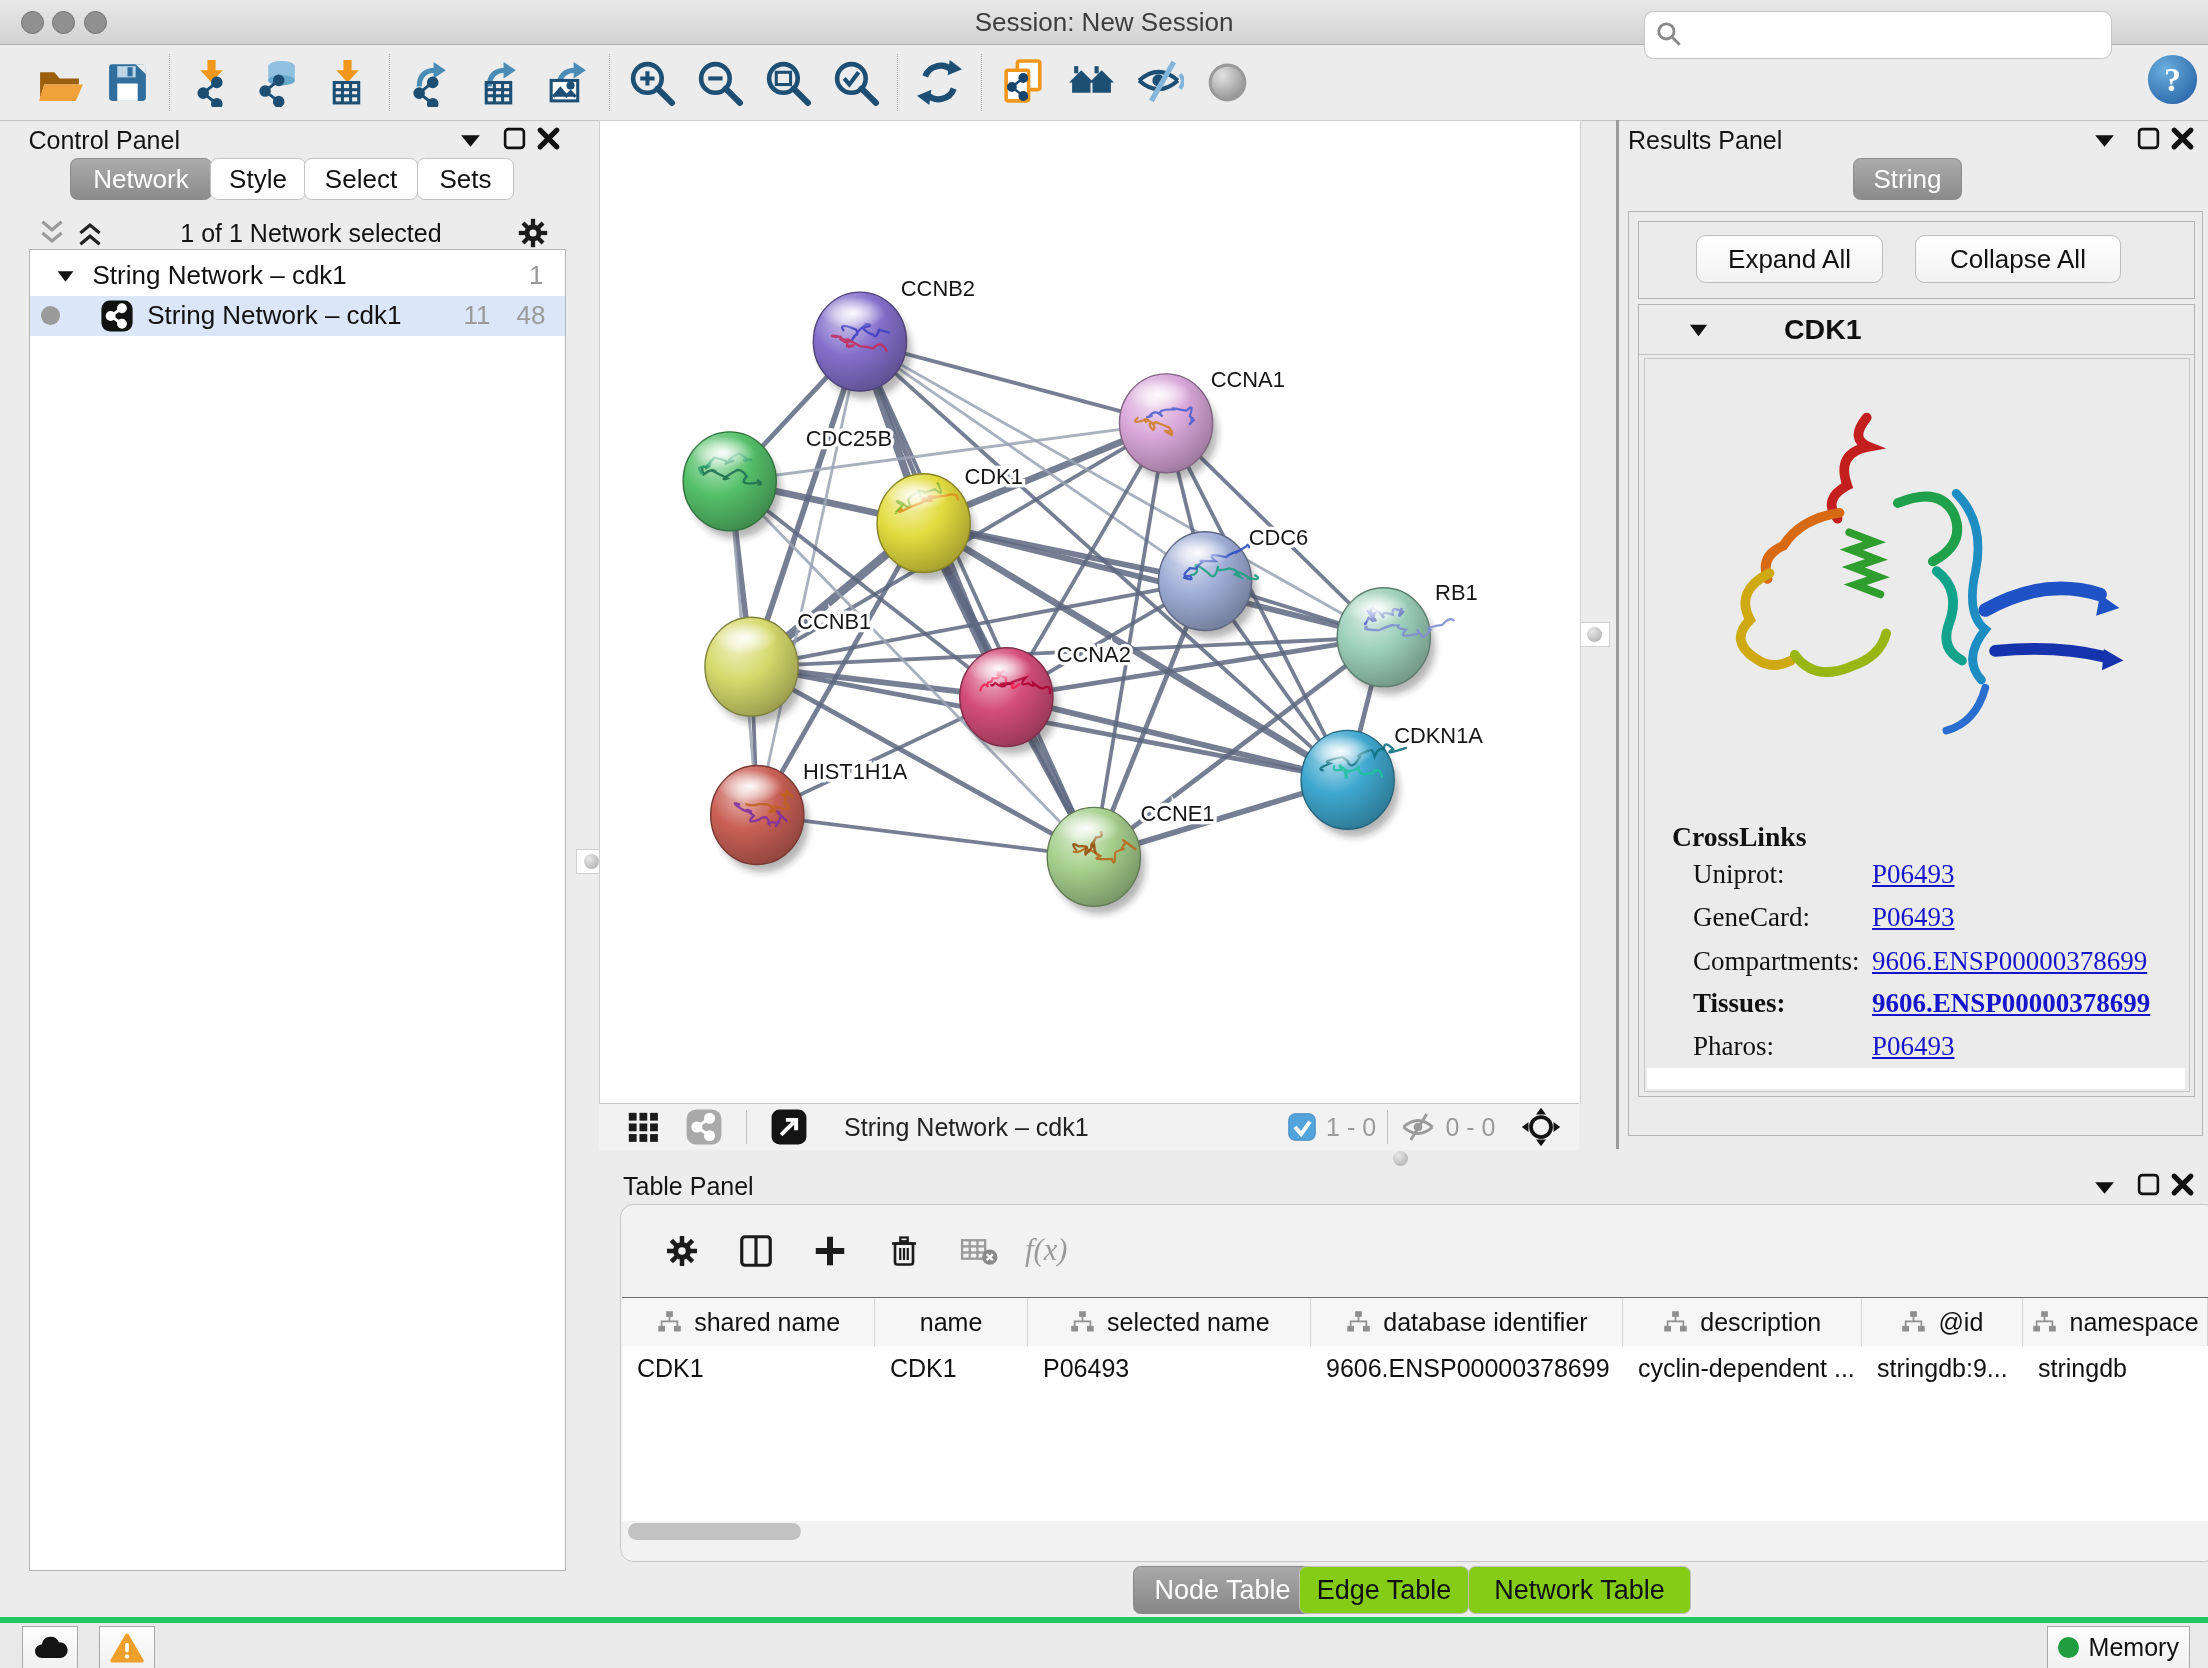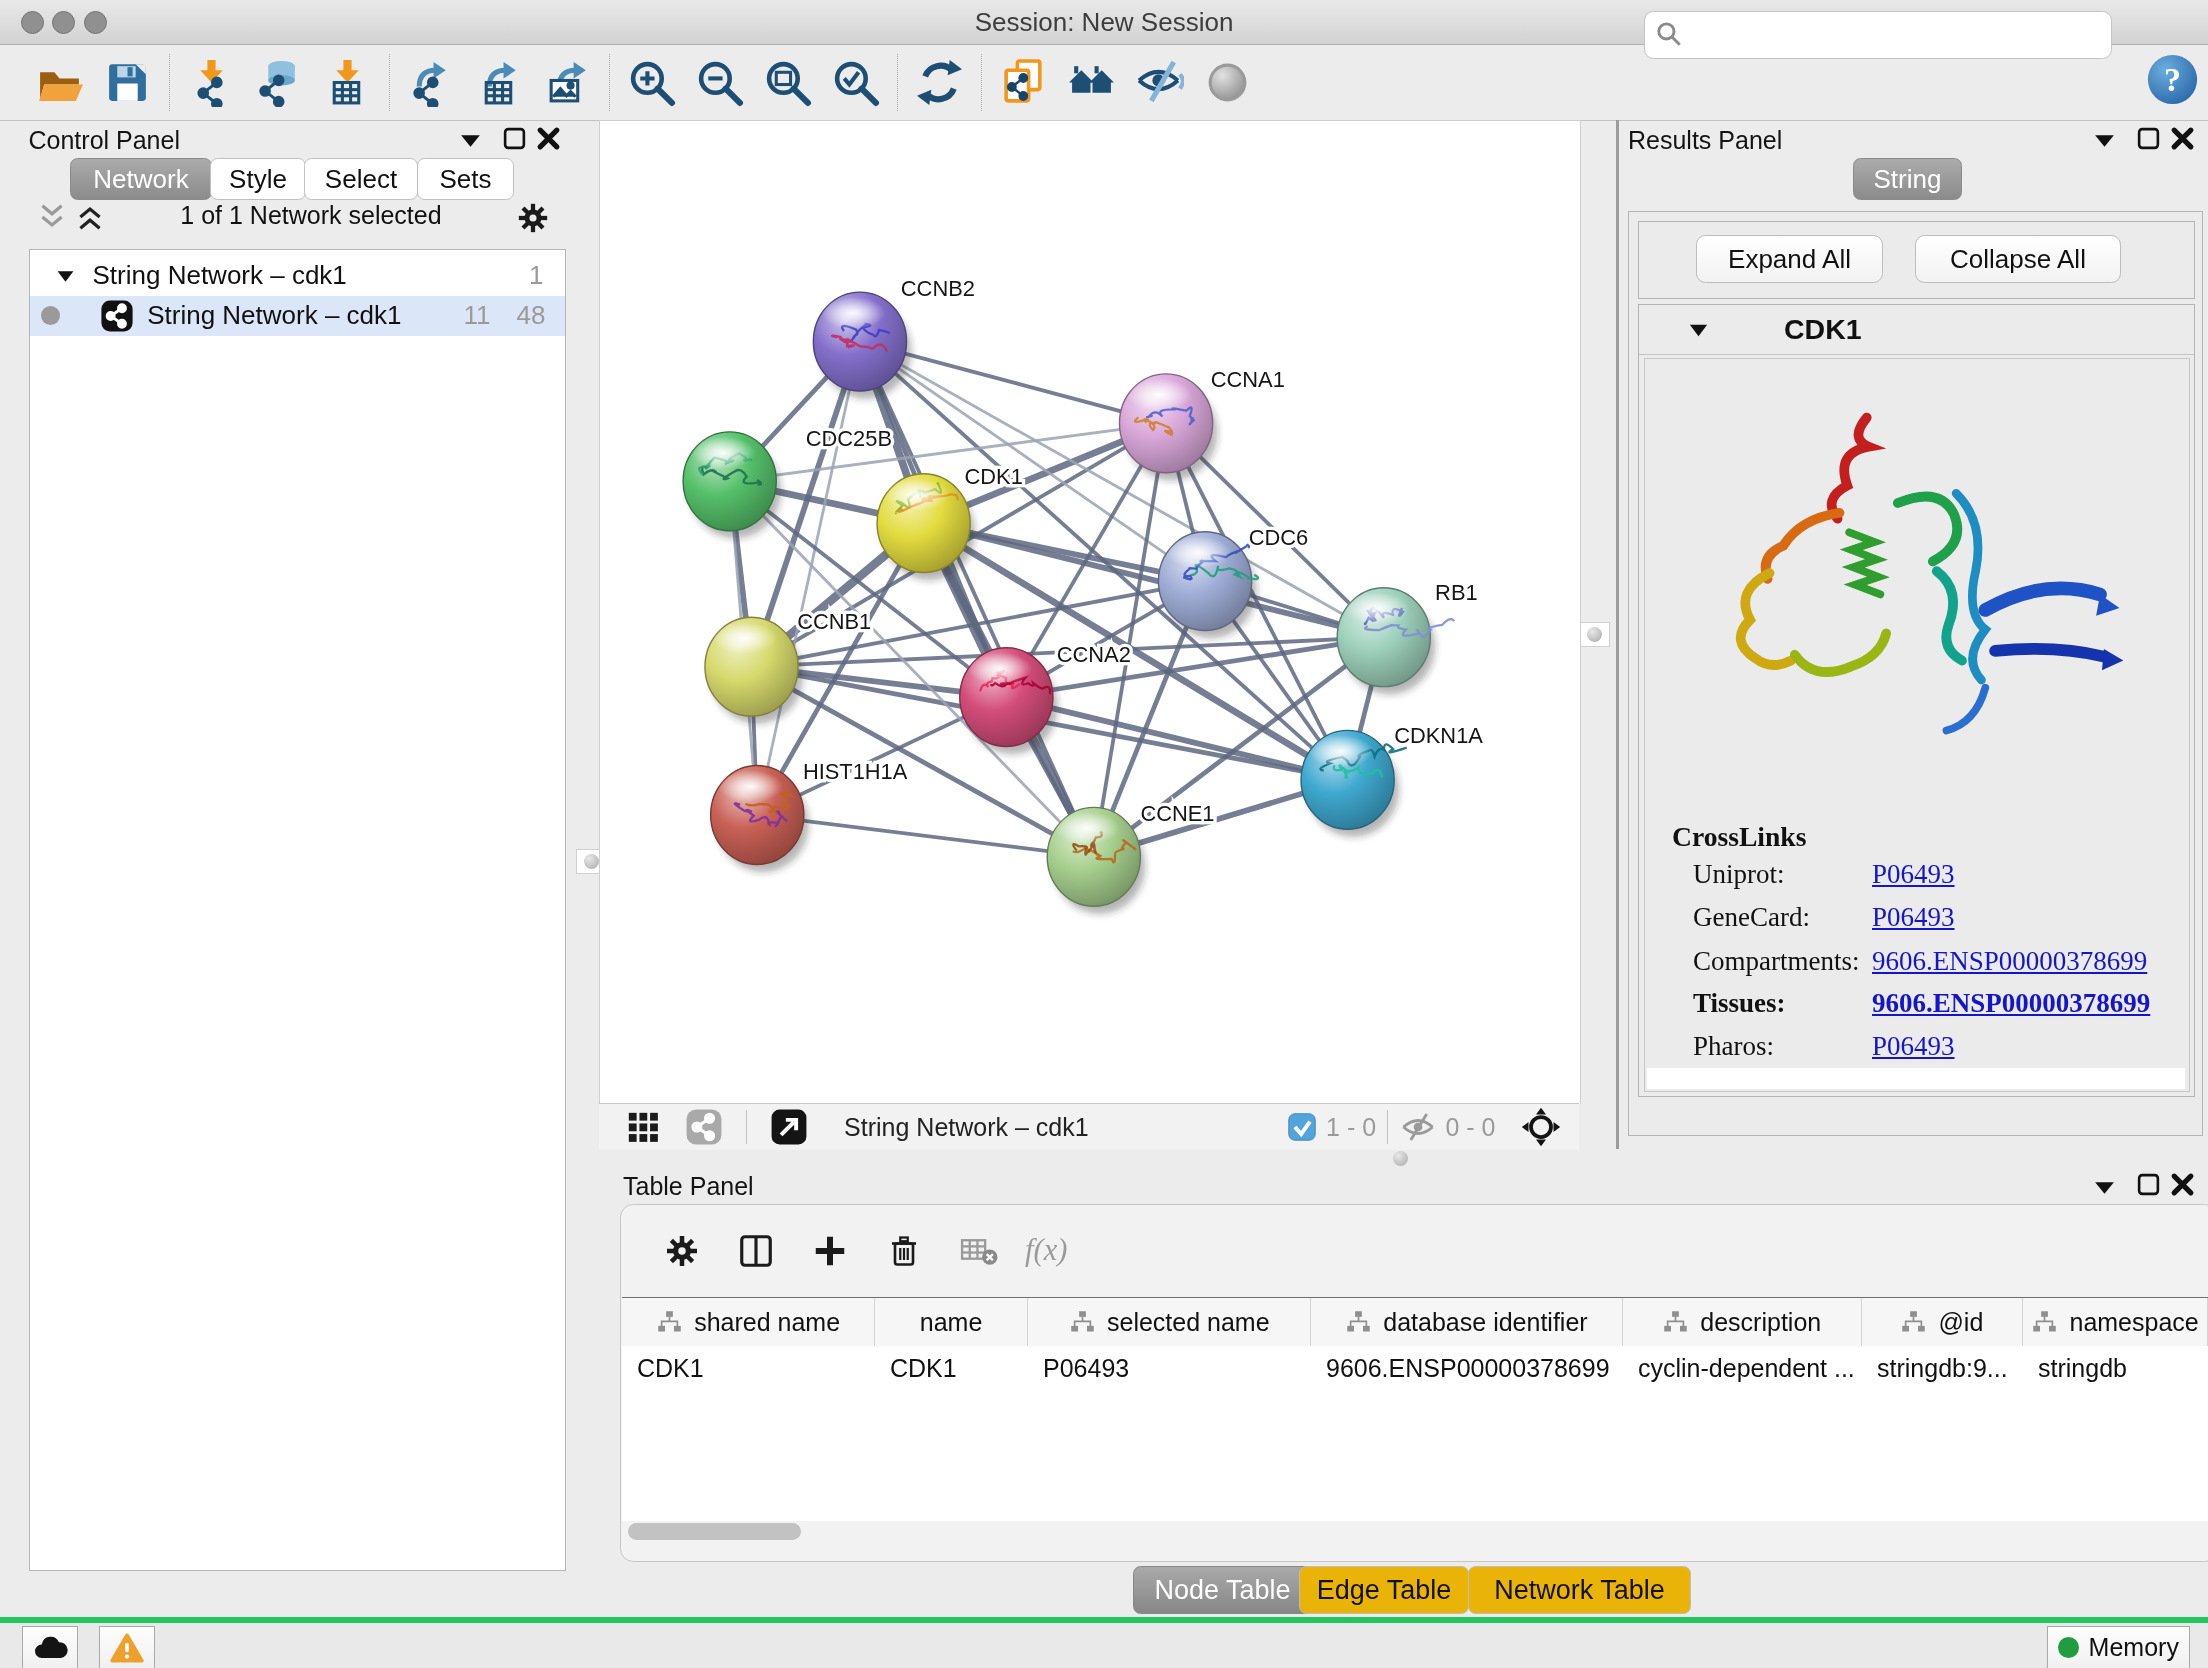--- a/index.html
+++ b/index.html
@@ -63,21 +63,21 @@
     border-top:1.9px solid #6f6f6f;border-bottom:1px solid #c9c9c9;display:flex}
   #grid-row{left:622px;top:1346px;width:1586px;height:44px;background:#fff;display:flex}
   .hcell{display:flex;align-items:center;justify-content:center;font-size:25px;
     border-right:1px solid #d4d4d4;overflow:hidden;white-space:nowrap;gap:11.4px}
   .dcell{display:flex;align-items:center;font-size:25px;padding-left:15px;box-sizing:border-box;
     overflow:hidden;white-space:nowrap}
   #grid-body{left:622px;top:1390px;width:1586px;height:131px;background:#fff}
   #hscroll{left:628px;top:1523px;width:173px;height:17px;background:#c2c2c2;border-radius:8.6px}
   
   .bt-tab{position:absolute;top:1566px;height:46px;line-height:46px;text-align:center;
-    font-size:27px;background:#eab308;border:1px solid #bdbdbd;border-radius:7.6px;color:#111}
+    font-size:27px;background:#84cc16;border:1px solid #bdbdbd;border-radius:7.6px;color:#111}
   .bt-tab.sel{background:linear-gradient(#a9a9a9,#878787);color:#fff;border-color:#878787}
   
   #statusbar{left:0;top:1617px;width:2208px;height:51px;background:#e9e9e9;border-top:6px solid #22c55e}
   .sb-btn{position:absolute;top:2.9px;height:42px;background:linear-gradient(#fdfdfd,#f0f0f0);
     border:1.9px solid #a9a9a9;display:flex;align-items:center;justify-content:center;gap:9.5px;font-size:25px}
   svg{display:block}
 </style>
 </head>
 <body>
 
@@ -318,21 +318,21 @@
     </svg>
   </div>
 
 <div id="cp-tabs">
     <div class="tab abs sel" style="left: 70px; top: 158px; width: 140px;">Network</div>
     <div class="tab abs" style="left: 210px; top: 158px; width: 94px;">Style</div>
     <div class="tab abs" style="left: 304px; top: 158px; width: 112px;">Select</div>
     <div class="tab abs" style="left: 417px; top: 158px; width: 95px;">Sets</div>
   </div>
 
-<div class="abs" style="left:28.5px;top:201px;width:535px;height:40px;display:flex;align-items:flex-start">
+<div class="abs" style="left:28.5px;top:213px;width:535px;height:40px;display:flex;align-items:center">
   <span style="margin-left:7.6px">
     <svg width="32" height="32" viewBox="0 0 40 40">
         <path d="M8 6l12 10L32 6M8 20l12 10 12-10" fill="none" stroke="#9a9a9a" stroke-width="4"></path>
       </svg>
     </span>
   <span style="margin-left:5.7px">
     <svg width="32" height="32" viewBox="0 0 40 40">
         <path d="M8 34l12-10 12 10M8 20l12-10 12 10" fill="none" stroke="#222" stroke-width="4"></path>
       </svg>
     </span>

